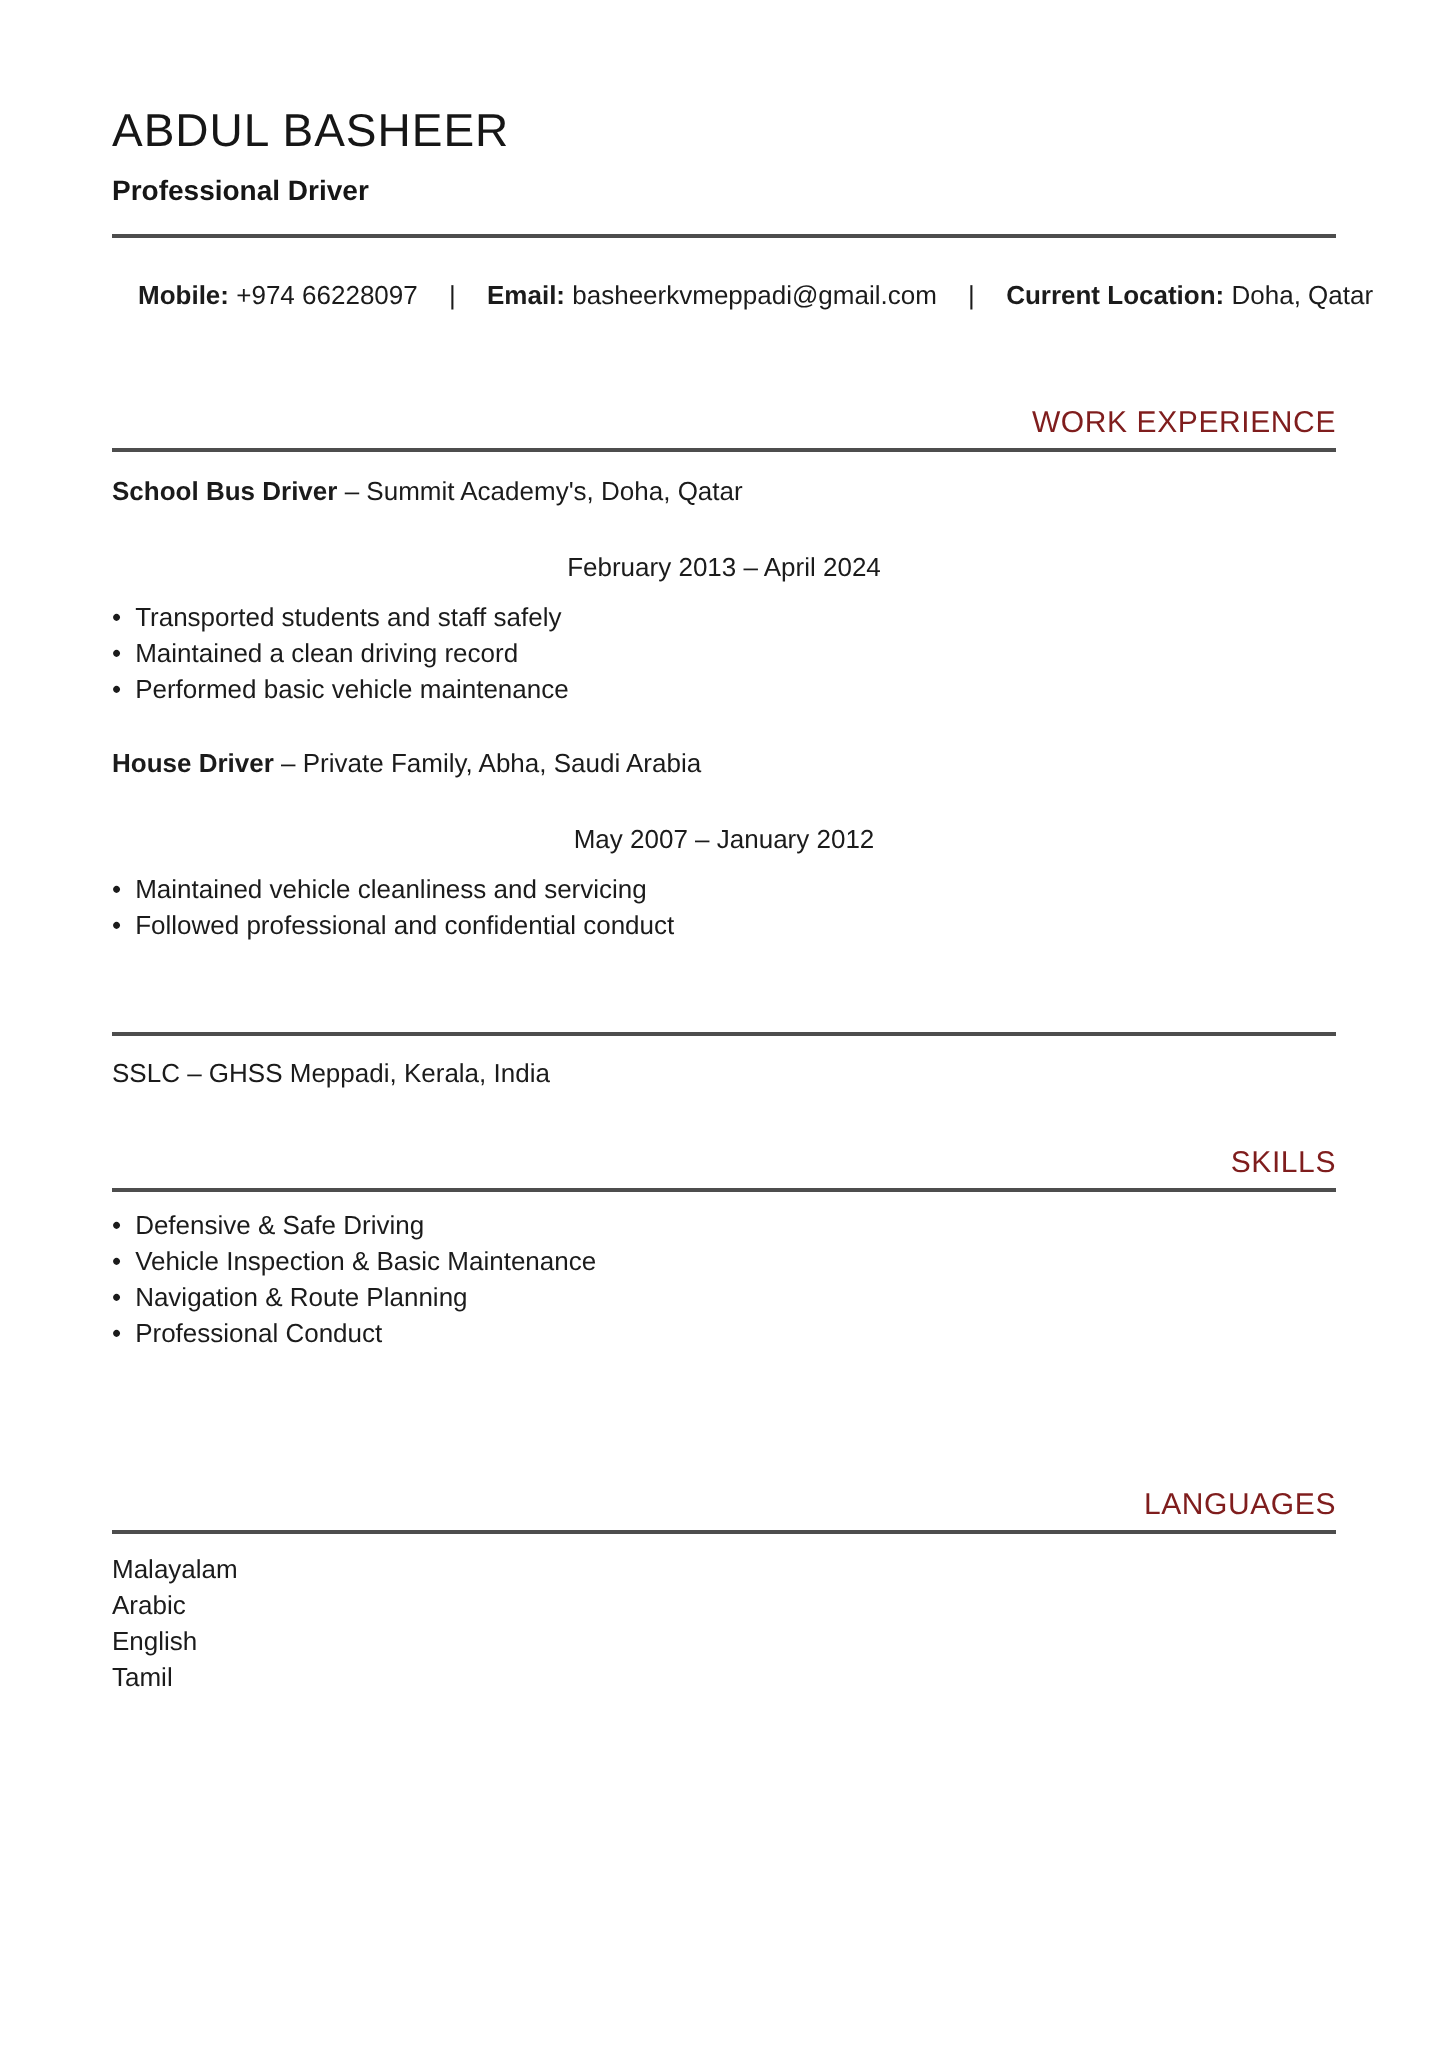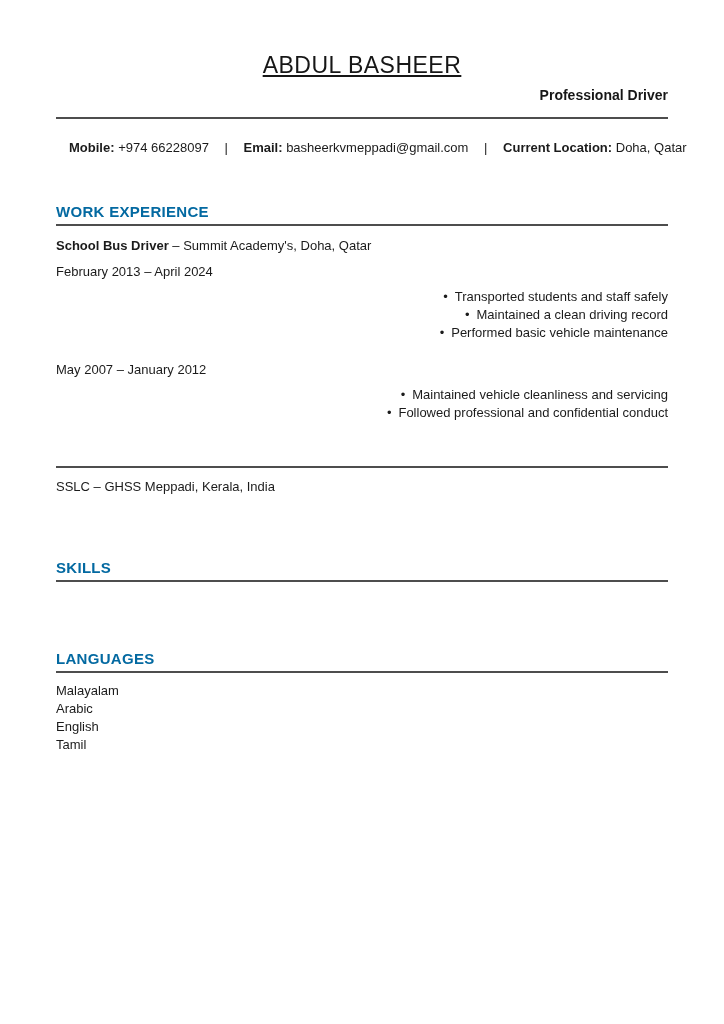--- a/index.html
+++ b/index.html
@@ -13,31 +13,30 @@
     width: 724px;
     height: 1024px;
     background: #ffffff;
     padding: 52px 56px 0 56px;
     overflow: hidden;
   }
   
   .name {
     font-size: 23px;
     font-weight: 400;
-    text-align: center;
+    text-align: left;
     line-height: 27px;
     letter-spacing: 0.5px;
     color: #161616;
-    text-decoration: underline;
   }
   .subtitle {
     margin-top: 8px;
     font-size: 14px;
     font-weight: 700;
-    text-align: right;
+    text-align: left;
     line-height: 17px;
     color: #161616;
   }
   .head-rule {
     margin-top: 13px;
     border: none;
     border-top: 2px solid #4d4d4d;
   }
   .contact {
     margin-top: 21px;
@@ -50,55 +49,56 @@
   }
   .contact .b { font-weight: 700; }
   .contact .sep {
     display: inline-block;
     margin: 0 12px;
     color: #1b1b1b;
   }
   
   section h2 {
     font-size: 15px;
-    font-weight: 700;
+    font-weight: 400;
     line-height: 18px;
     letter-spacing: 0.3px;
-    color: #0369a1;
+    color: #7f1d1d;
+    text-align: right;
   }
   .section-rule {
     margin-top: 3px;
     border: none;
     border-top: 2px solid #4d4d4d;
   }
   .sec-experience { margin-top: 47px; }
   .sec-education  { margin-top: 44px; }
-  .sec-skills     { margin-top: 64px; }
+  .sec-skills     { margin-top: 28px; }
   .sec-languages  { margin-top: 68px; }
 
   .job { margin-top: 12px; }
   .job + .job { margin-top: 20px; }
   .job-title {
     font-size: 13px;
     line-height: 16px;
   }
   .job-title .b { font-weight: 700; }
   .job-dates {
-    margin-top: 10px;
+    margin-top: 22px;
     font-size: 13px;
     line-height: 16px;
+    text-align: center;
   }
   ul.bullets {
     margin-top: 8px;
     list-style: none;
   }
   ul.bullets li {
     font-size: 13px;
     line-height: 18px;
-    text-align: right;
   }
   ul.bullets li::before {
     content: "•";
     margin-right: 7px;
   }
   .edu-item {
     margin-top: 11px;
     font-size: 13px;
     line-height: 16px;
   }
@@ -140,36 +140,46 @@
       </div>
       <div class="job-dates">February 2013 – April 2024</div>
       <ul class="bullets">
         <li>Transported students and staff safely</li>
         <li>Maintained a clean driving record</li>
         <li>Performed basic vehicle maintenance</li>
       </ul>
     </div>
 
     <div class="job">
+      <div class="job-title">
+        <span class="b">House Driver</span>
+        <span>– Private Family, Abha, Saudi Arabia</span>
+      </div>
       <div class="job-dates">May 2007 – January 2012</div>
       <ul class="bullets">
         <li>Maintained vehicle cleanliness and servicing</li>
         <li>Followed professional and confidential conduct</li>
       </ul>
     </div>
   </section>
 
   <section class="sec-education">
     <hr class="section-rule">
     <div class="edu-item">SSLC – GHSS Meppadi, Kerala, India</div>
   </section>
 
   <section class="sec-skills">
     <h2>SKILLS</h2>
     <hr class="section-rule">
+    <ul class="bullets">
+      <li>Defensive &amp; Safe Driving</li>
+      <li>Vehicle Inspection &amp; Basic Maintenance</li>
+      <li>Navigation &amp; Route Planning</li>
+      <li>Professional Conduct</li>
+    </ul>
   </section>
 
   <section class="sec-languages">
     <h2>LANGUAGES</h2>
     <hr class="section-rule">
     <div class="lang-list">
       <div class="lang-item">Malayalam</div>
       <div class="lang-item">Arabic</div>
       <div class="lang-item">English</div>
       <div class="lang-item">Tamil</div>

